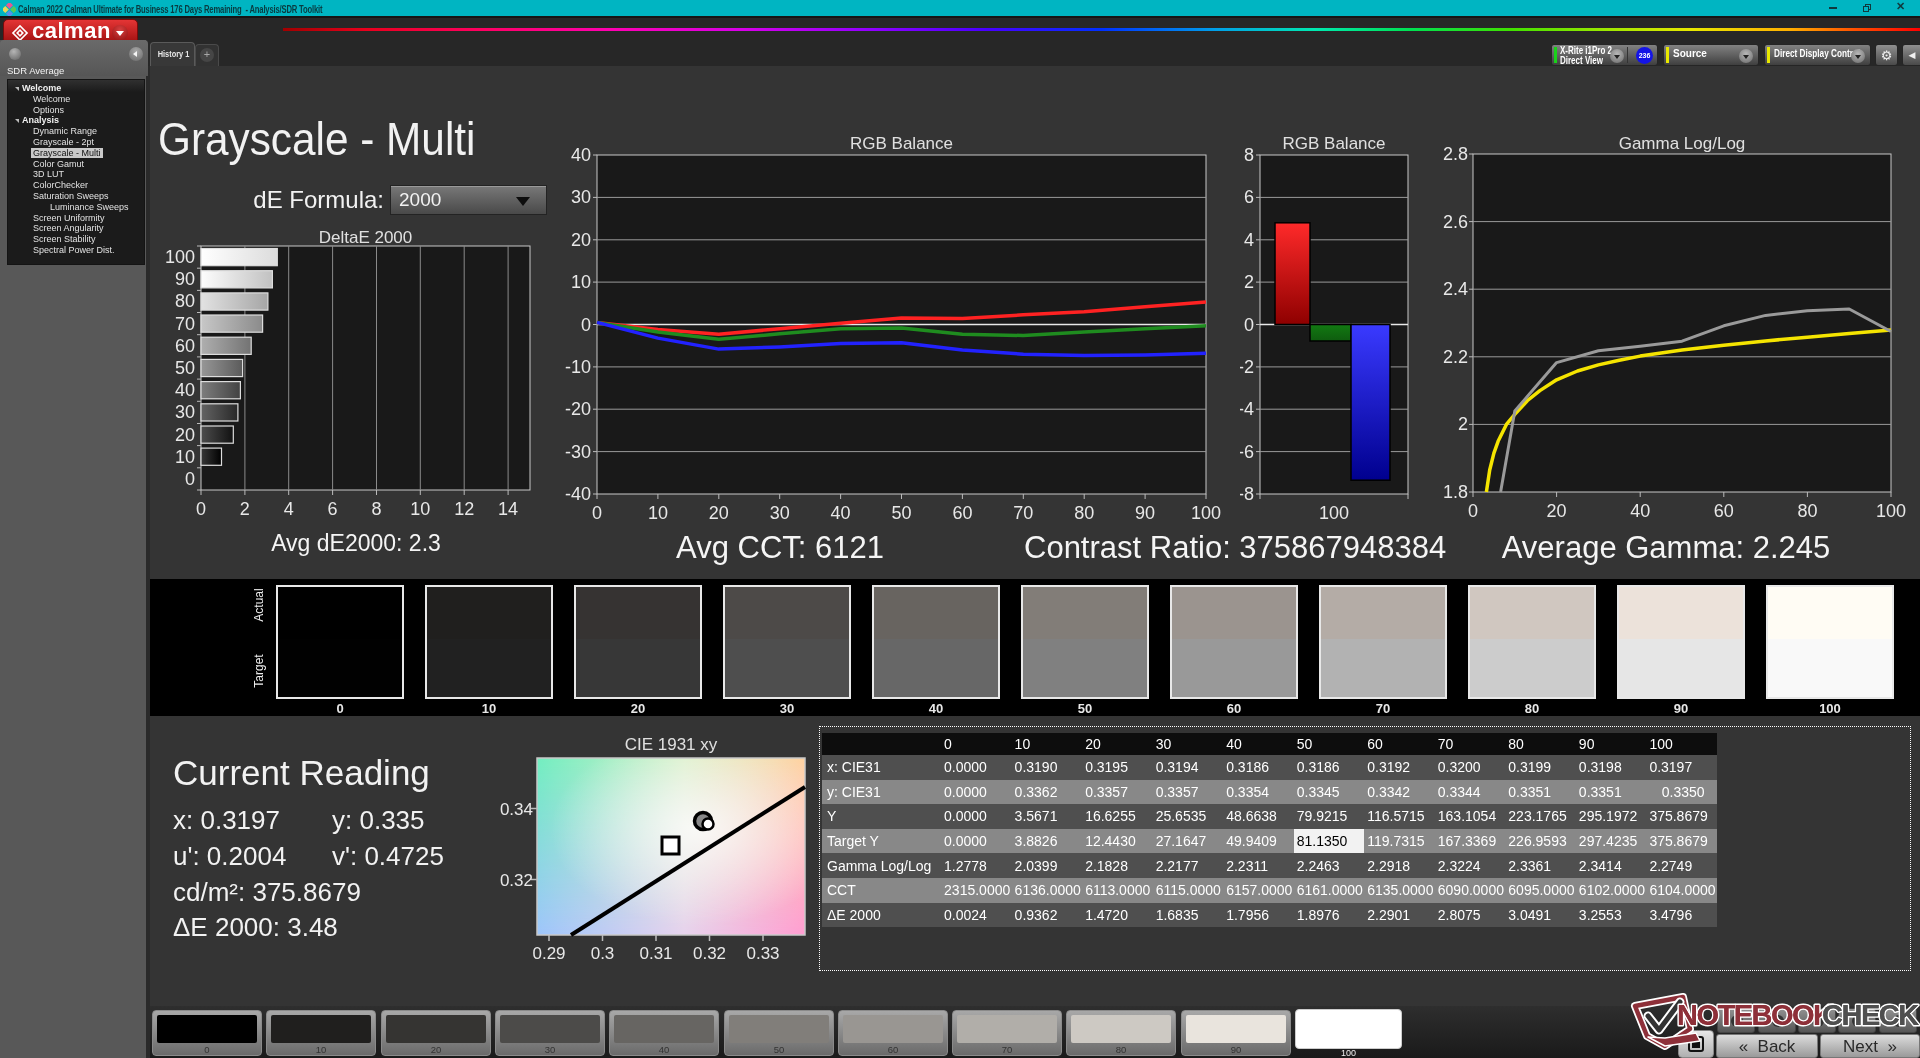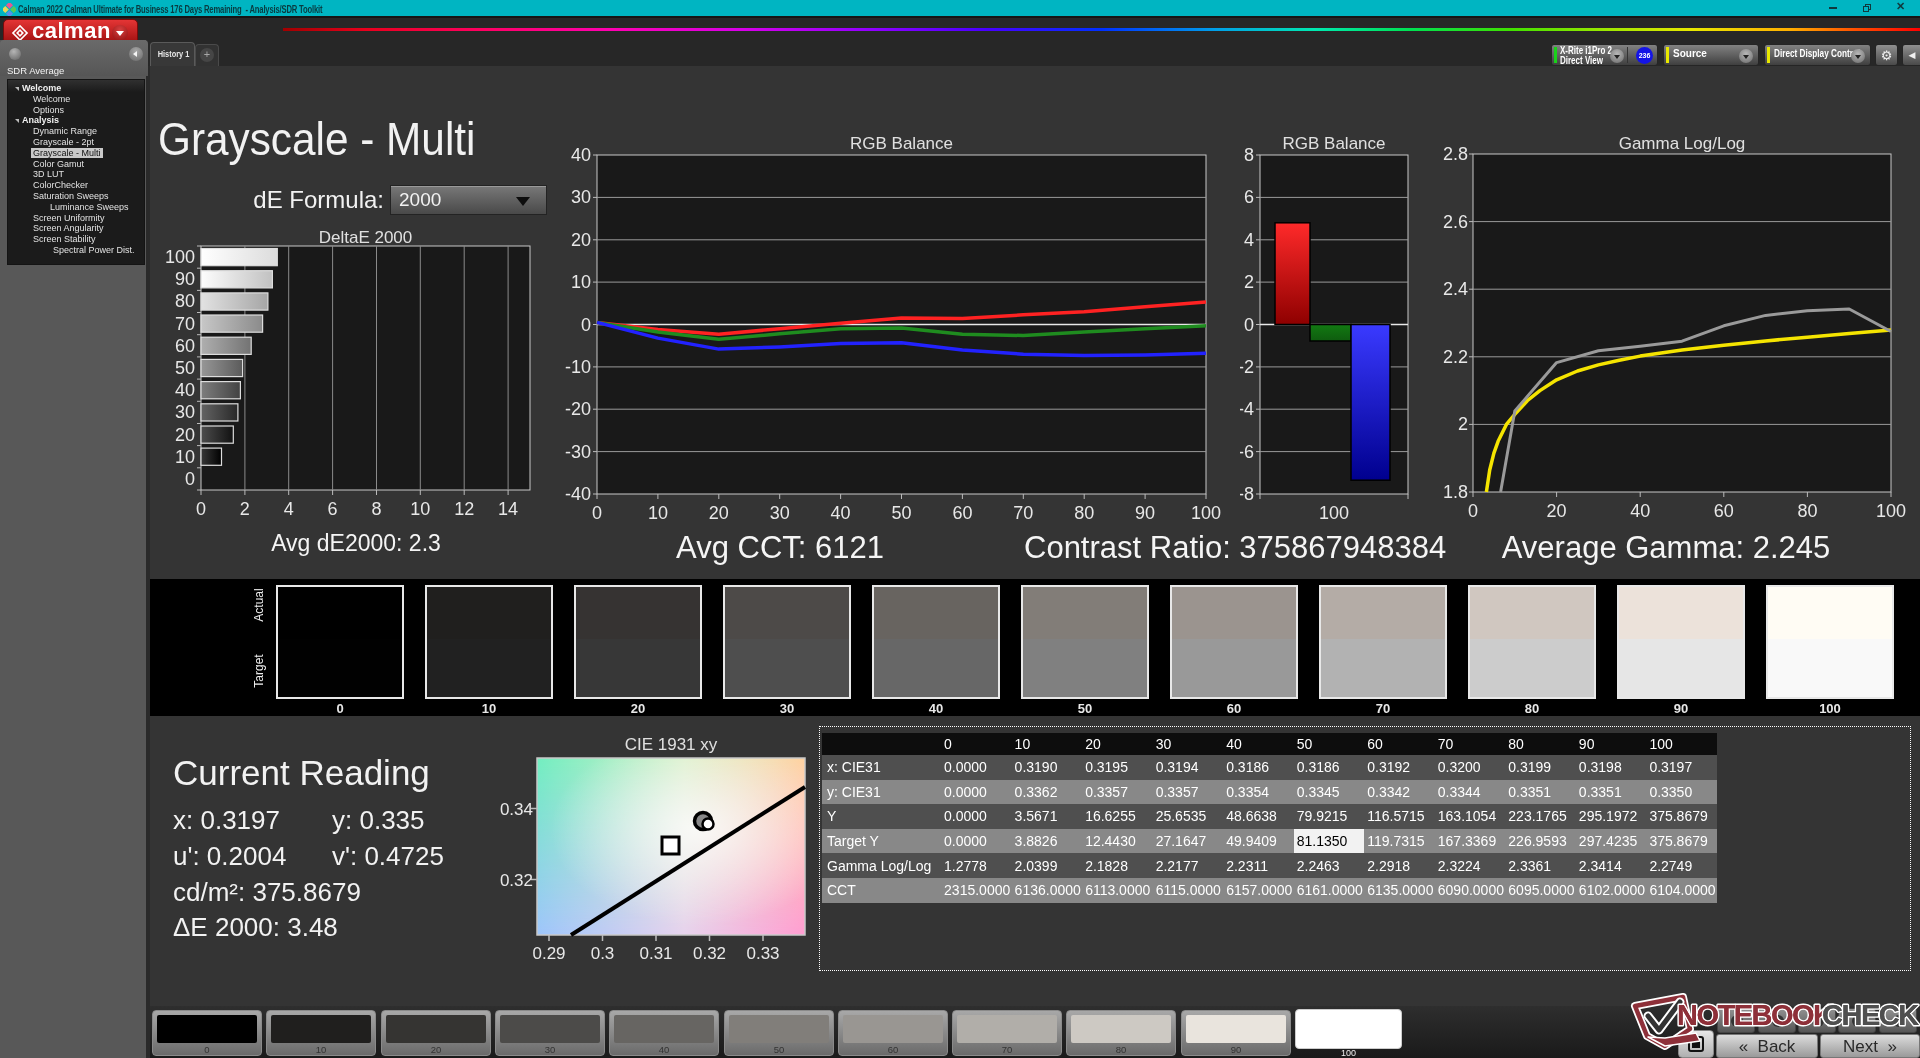--- a/index.html
+++ b/index.html
@@ -55,21 +55,21 @@
 <div class="abs" style="left:33px;top:137.0px;font-size:9px;color:#e2e2e2;white-space:nowrap;">Grayscale - 2pt</div>
 <div class="abs" style="left:31px;top:147.8px;font-size:9px;color:#111;background:#c9c9c9;padding:0 2px;white-space:nowrap;">Grayscale - Multi</div>
 <div class="abs" style="left:33px;top:158.60000000000002px;font-size:9px;color:#e2e2e2;white-space:nowrap;">Color Gamut</div>
 <div class="abs" style="left:33px;top:169.40000000000003px;font-size:9px;color:#e2e2e2;white-space:nowrap;">3D LUT</div>
 <div class="abs" style="left:33px;top:180.20000000000005px;font-size:9px;color:#e2e2e2;white-space:nowrap;">ColorChecker</div>
 <div class="abs" style="left:33px;top:191.00000000000006px;font-size:9px;color:#e2e2e2;white-space:nowrap;">Saturation Sweeps</div>
 <div class="abs" style="left:17px;top:201.80000000000007px;font-size:9px;color:#e2e2e2;white-space:nowrap;margin-left:33px;">Luminance Sweeps</div>
 <div class="abs" style="left:33px;top:212.60000000000008px;font-size:9px;color:#e2e2e2;white-space:nowrap;">Screen Uniformity</div>
 <div class="abs" style="left:33px;top:223.4000000000001px;font-size:9px;color:#e2e2e2;white-space:nowrap;">Screen Angularity</div>
 <div class="abs" style="left:33px;top:234.2000000000001px;font-size:9px;color:#e2e2e2;white-space:nowrap;">Screen Stability</div>
-<div class="abs" style="left:33px;top:245.0000000000001px;font-size:9px;color:#e2e2e2;white-space:nowrap;margin-left:20px;">Spectral Power Dist.</div>
+<div class="abs" style="left:33px;top:245.0000000000001px;font-size:9px;color:#e2e2e2;white-space:nowrap;">Spectral Power Dist.</div>
 
 <div class="abs" style="left:150px;top:42px;width:45px;height:24px;background:#383838;border:1px solid #5a5a5a;border-bottom:none;border-radius:4px 4px 0 0;">
     <div style="width:45px;text-align:center;color:#e8e8e8;font-size:9.5px;font-weight:bold;line-height:22px;white-space:nowrap;transform:scaleX(0.78);transform-origin:50% 50%;">History 1</div>
   </div>
 <div class="abs" style="left:195px;top:44px;width:24px;height:22px;background:#323232;border:1px solid #4a4a4a;border-bottom:none;border-radius:4px 4px 0 0;">
     <div style="position:absolute;left:4px;top:3px;width:14px;height:14px;border-radius:50%;background:#464646;color:#a8a8a8;font-size:11px;text-align:center;line-height:13px;">+</div>
   </div>
 
 <div class="abs" style="left:150px;top:66px;width:1770px;height:940px;background:#343434;"></div>
 <div class="abs" style="left:1551px;top:44px;width:107px;height:22px;border-radius:3px;background:linear-gradient(#828282,#3f3f3f);border:1px solid #252525;overflow:hidden;">
@@ -500,21 +500,21 @@
         <td style="padding-left:3px;">0.0000</td>
         <td style="padding-left:3px;">0.3362</td>
         <td style="padding-left:3px;">0.3357</td>
         <td style="padding-left:3px;">0.3357</td>
         <td style="padding-left:3px;">0.3354</td>
         <td style="padding-left:3px;">0.3345</td>
         <td style="padding-left:3px;">0.3342</td>
         <td style="padding-left:3px;">0.3344</td>
         <td style="padding-left:3px;">0.3351</td>
         <td style="padding-left:3px;">0.3351</td>
-        <td style="padding-left:3px;">0.3350</td>
+        <td style="padding-left:3px;text-align:center;">0.3350</td>
       </tr>
       <tr style="background:#4f4f4f;height:24.6px;">
         <td style="padding-left:5px;">Y</td>
         <td style="padding-left:3px;">0.0000</td>
         <td style="padding-left:3px;">3.5671</td>
         <td style="padding-left:3px;">16.6255</td>
         <td style="padding-left:3px;">25.6535</td>
         <td style="padding-left:3px;">48.6638</td>
         <td style="padding-left:3px;">79.9215</td>
         <td style="padding-left:3px;">116.5715</td>
@@ -557,20 +557,34 @@
         <td style="padding-left:3px;">6136.0000</td>
         <td style="padding-left:3px;">6113.0000</td>
         <td style="padding-left:3px;">6115.0000</td>
         <td style="padding-left:3px;">6157.0000</td>
         <td style="padding-left:3px;">6161.0000</td>
         <td style="padding-left:3px;">6135.0000</td>
         <td style="padding-left:3px;">6090.0000</td>
         <td style="padding-left:3px;">6095.0000</td>
         <td style="padding-left:3px;">6102.0000</td>
         <td style="padding-left:3px;">6104.0000</td>
+      </tr>
+      <tr style="background:#4f4f4f;height:24.6px;">
+        <td style="padding-left:5px;">ΔE 2000</td>
+        <td style="padding-left:3px;">0.0024</td>
+        <td style="padding-left:3px;">0.9362</td>
+        <td style="padding-left:3px;">1.4720</td>
+        <td style="padding-left:3px;">1.6835</td>
+        <td style="padding-left:3px;">1.7956</td>
+        <td style="padding-left:3px;">1.8976</td>
+        <td style="padding-left:3px;">2.2901</td>
+        <td style="padding-left:3px;">2.8075</td>
+        <td style="padding-left:3px;">3.0491</td>
+        <td style="padding-left:3px;">3.2553</td>
+        <td style="padding-left:3px;">3.4796</td>
       </tr>
     </tbody>
   </table>
 
 <div class="abs" style="left:150px;top:1006px;width:1770px;height:52px;background:linear-gradient(#2e2e2e,#1a1a1a);"></div>
 <div class="abs" style="left:152px;top:1010px;width:110px;height:46px;border-radius:4px;background:linear-gradient(#a8a8a8,#6a6a6a);border:1px solid #8a8a8a;">
     <div style="position:absolute;left:4px;right:4px;top:4px;height:28px;border-radius:2px;background:rgb(0,0,0);"></div>
     <div style="position:absolute;left:0;right:0;top:33px;text-align:center;font-size:9.5px;color:#333;">0</div>
   </div>
 <div class="abs" style="left:266px;top:1010px;width:110px;height:46px;border-radius:4px;background:linear-gradient(#a8a8a8,#6a6a6a);border:1px solid #8a8a8a;">

